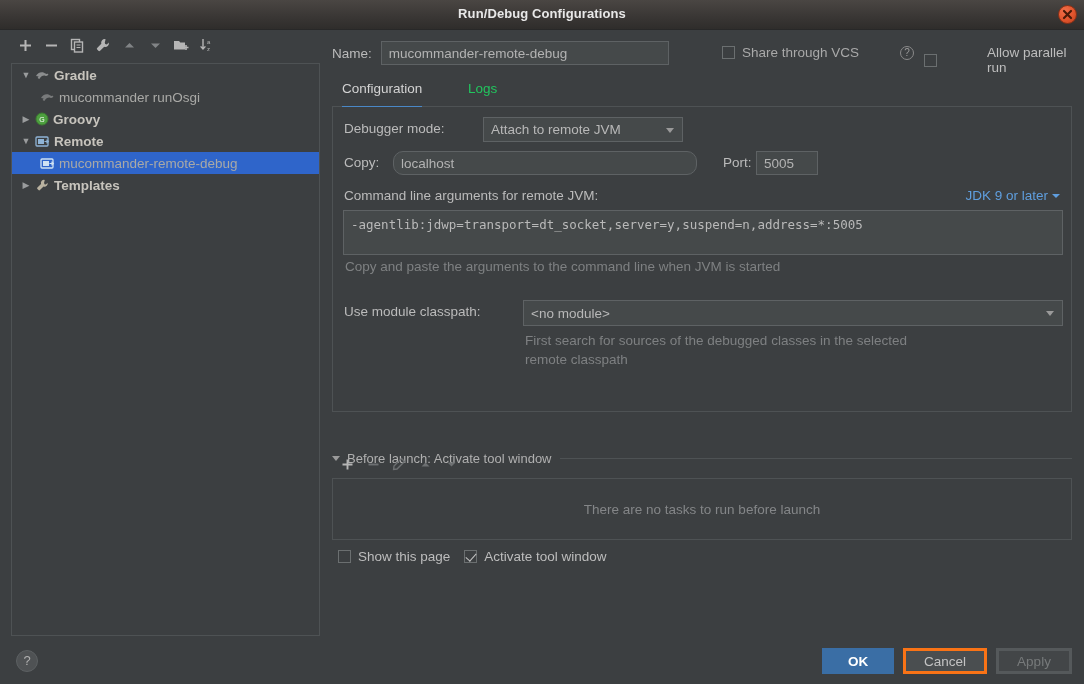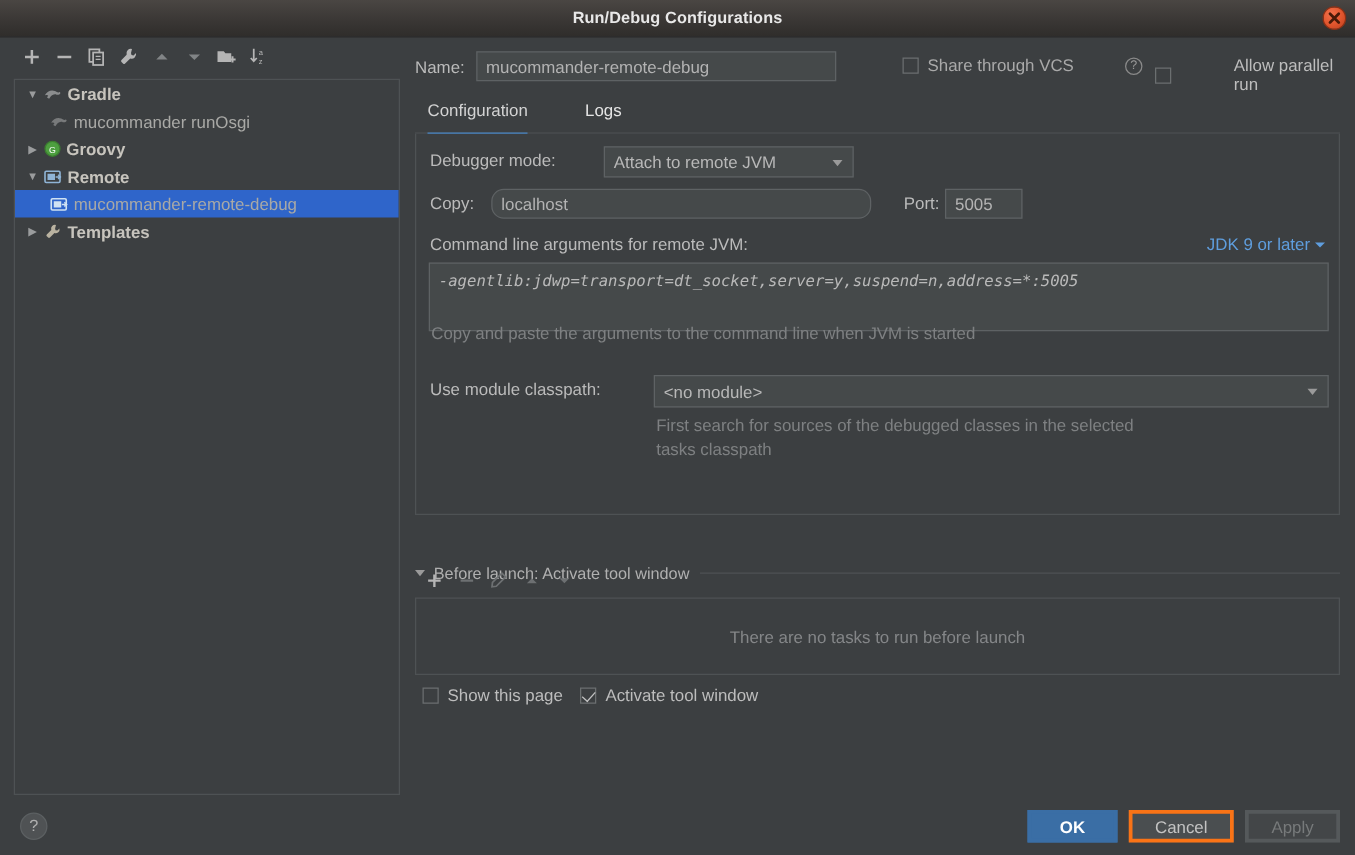--- a/index.html
+++ b/index.html
@@ -118,21 +118,21 @@
     display: inline-block; margin-left: 6px; cursor: pointer;
   }
 
   
   .tabs {
     position: absolute; left: 332px; top: 76px; width: 740px; height: 31px;
     border-bottom: 1px solid #4e5254;
   }
   .tab {
     position: absolute; top: 3px; height: 28px;
-    font-size: 13.5px; color: #e5e5e5;
+    font-size: 13.5px; color: #22c55e;
     display: flex; align-items: flex-start; padding-top: 2px;
     cursor: pointer;
   }
   .tab.active { color: #d3d3d3; }
   .tab-underline {
     position: absolute; height: 2px; background: #4a88c7; bottom: -1px; left: 0; right: 0;
   }
 
   
   .config-panel {
@@ -398,34 +398,34 @@
     <span class="lbl" style="position:absolute; left:390px; top:48px;">Port:</span>
     <div class="textfield" style="position:absolute; left:423px; top:44px; width:62px;">
       <span>5005</span>
     </div>
 
     <span class="lbl" style="position:absolute; left:11px; top:81px;">Command line arguments for remote JVM:</span>
     <span class="link" style="position:absolute; right:11px; top:81px;">
       <span>JDK 9 or later</span><span class="link-arrow"></span>
     </span>
 
-    <div class="args-box" style="position:absolute; left:10px; top:103px; width:720px; height:55px;font-style:italic;">
+    <div class="args-box" style="position:absolute; left:10px; top:103px; width:720px; height:45px;">
       <span>-agentlib:jdwp=transport=dt_socket,server=y,suspend=n,address=*:5005</span>
     </div>
 
     <span class="hint" style="position:absolute; left:12px; top:150px;">Copy and paste the arguments to the command line when JVM is started</span>
 
     <span class="lbl" style="position:absolute; left:11px; top:197px;">Use module classpath:</span>
     <div class="combo" style="position:absolute; left:190px; top:193px; width:540px; height:26px;">
       <span>&lt;no module&gt;</span>
       <span class="arrow"></span>
     </div>
 
     <span class="hint" style="position:absolute; left:192px; top:224px;">First search for sources of the debugged classes in the selected</span>
-    <span class="hint" style="position:absolute; left:192px; top:243px;">tasks classpath</span>
+    <span class="hint" style="position:absolute; left:192px; top:243px;">remote classpath</span>
   </div>
 
   <div class="bl-header">
     <span class="bl-twisty"></span>
     <span class="bl-title">Before launch: Activate tool window</span>
     <span class="bl-rule"></span>
   </div>
 
   <div class="bl-toolbar">
     <div class="bl-tb-icon" style="left:0px">

